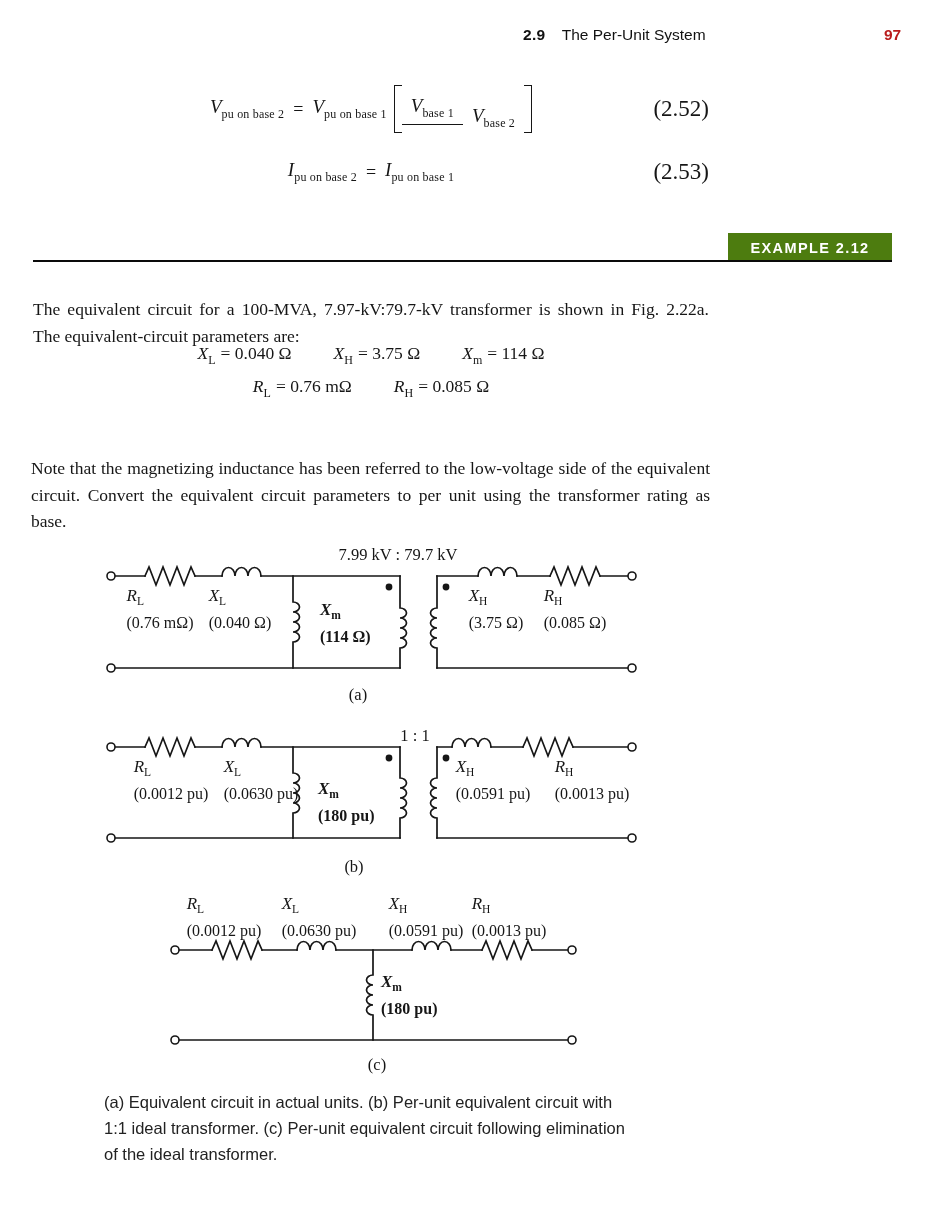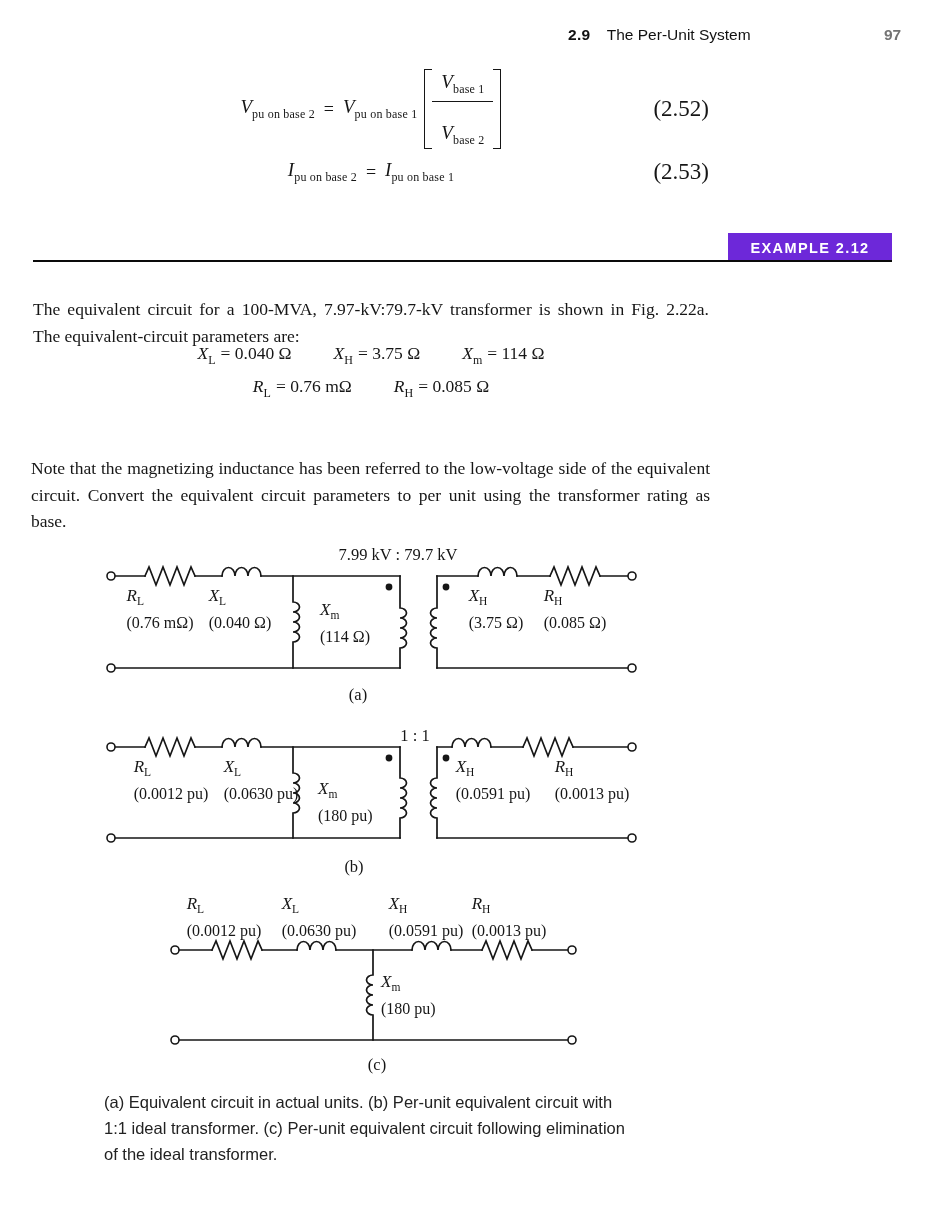--- a/index.html
+++ b/index.html
@@ -1,43 +1,43 @@
 <!DOCTYPE html>
 <html><head>
 <meta charset="utf-8">
 <style>
   html,body{margin:0;padding:0;background:#e8e8e8;}
   .page{position:relative;width:936px;height:1230px;background:#ffffff;margin:0 auto;
         font-family:"Liberation Serif",serif;color:#161616;overflow:hidden;}
 
   
   .hdr-title{position:absolute;left:523px;top:26px;font-family:"Liberation Sans",sans-serif;
-             font-size:15.5px;color:#111;margin-left:45px;}
+             font-size:15.5px;color:#111;}
   .hdr-title b{letter-spacing:.3px;}
   .hdr-title .ttl{margin-left:12px;}
   .hdr-page{position:absolute;left:884px;top:26px;font-family:"Liberation Sans",sans-serif;
-            font-weight:bold;font-size:15.5px;color:#737373;}
+            font-weight:bold;font-size:15.5px;color:#b91c1c;}
 
   
   .eq{position:absolute;left:33px;width:676px;height:64px;display:flex;align-items:center;
       justify-content:center;font-size:18px;}
   .eq .mvar i{font-size:19px;font-family:"Liberation Serif",serif;}
   .eq sub{font-size:12px;font-style:normal;letter-spacing:.2px;}
   .mrel{margin:0 9px;font-size:18px;}
   .brkgrp{display:inline-flex;align-items:stretch;margin-left:7px;}
   .brk{width:7px;border-top:1.6px solid #161616;border-bottom:1.6px solid #161616;}
   .brk-l{border-left:1.6px solid #161616;}
   .brk-r{border-right:1.6px solid #161616;}
-  .frac{display:inline-flex;flex-direction:column;align-items:flex-end;}
+  .frac{display:inline-flex;flex-direction:row;align-items:center;}
   .fnum{padding:2px 9px 4px;border-bottom:1.4px solid #161616;}
   .fden{padding:4px 9px 2px;margin-top:16px;}
   .eqnum{position:absolute;right:0;top:50%;transform:translateY(-50%);font-size:23px;}
 
   
-  .banner{position:absolute;left:728px;top:233px;width:164px;height:29px;background:#6d28d9;
+  .banner{position:absolute;left:728px;top:233px;width:164px;height:29px;background:#4d7c0f;
           color:#fff;font-family:"Liberation Sans",sans-serif;font-weight:bold;font-size:14.5px;
           letter-spacing:1.4px;display:flex;align-items:center;justify-content:center;}
   .rule{position:absolute;left:33px;top:260px;width:859px;height:2.2px;background:#0a0a0a;}
 
   
   .bodytext{position:absolute;font-size:17.5px;line-height:26.5px;color:#161616;margin-top:26px;}
   .jline{text-align:justify;text-align-last:justify;}
 
   
   .params{position:absolute;left:33px;top:343px;width:676px;text-align:center;font-size:17.5px;}
@@ -52,21 +52,21 @@
   .csvg path{stroke:#161616;stroke-width:1.7;fill:none;stroke-linecap:square;}
   .csvg circle.term{stroke:#161616;stroke-width:1.6;fill:#fff;}
   .csvg circle.dot{fill:#161616;stroke:none;}
 
   
   .clabel{position:absolute;transform:translateX(-50%);text-align:left;white-space:nowrap;}
   .csym{font-size:17px;line-height:21px;}
   .csym i{font-family:"Liberation Serif",serif;}
   .csym sub,.xmlab sub{font-size:11.5px;font-style:normal;}
   .cval{font-size:16px;line-height:22px;}
-  .xmlab{position:absolute;white-space:nowrap;}
+  .xmlab{position:absolute;white-space:nowrap;font-weight:bold;}
   .xmlab .csym{text-align:left;}
   .xmlab .cval{text-align:right;}
   .ratio{position:absolute;transform:translateX(-50%);font-size:16.5px;white-space:nowrap;}
   .tag{position:absolute;transform:translateX(-50%);font-size:16.5px;}
 
   
   .caption{position:absolute;left:104px;top:1089px;width:578px;font-family:"Liberation Sans",sans-serif;
            font-size:16.5px;line-height:26px;color:#222;}
   .caption b{letter-spacing:.2px;}
   .caption .cap-gap{display:inline-block;width:10px;}

